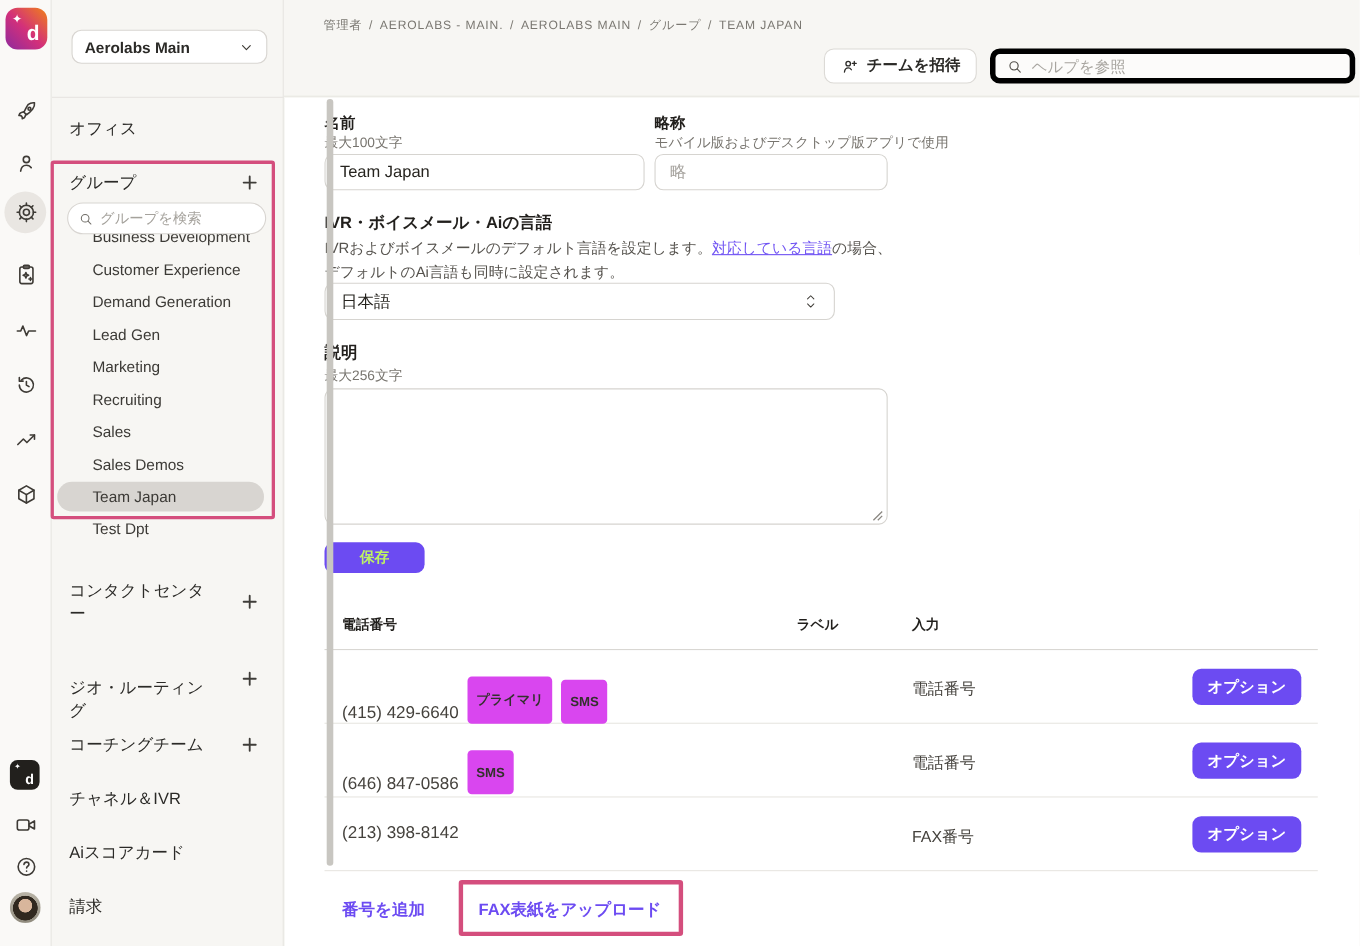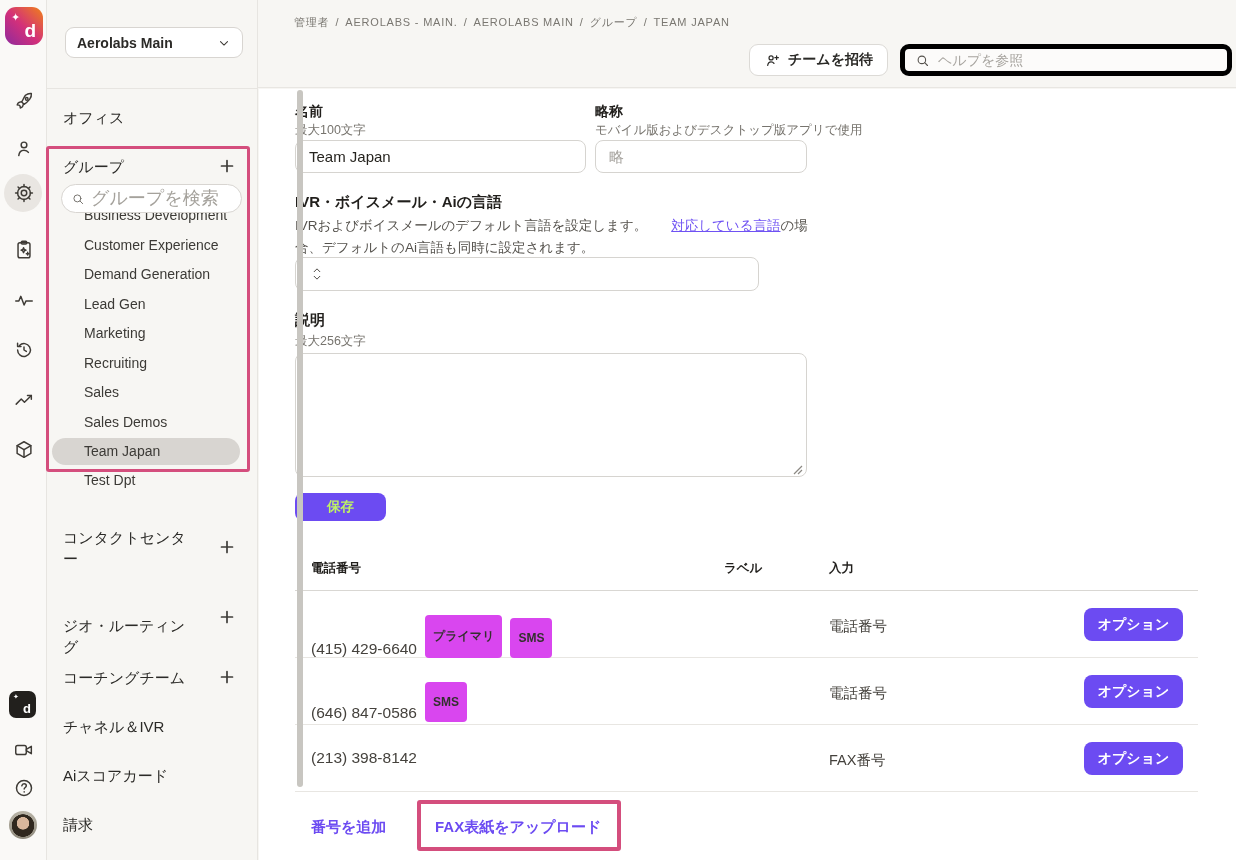--- a/index.html
+++ b/index.html
@@ -37,21 +37,21 @@
     border-radius:9px; display:flex; align-items:center; padding:0 11px; }
   .ws-btn .lbl { font-size:14px; font-weight:600; color:#2b2a27; flex:1; }
   .ws-btn svg { stroke:#3e3b36; fill:none; stroke-width:1.8; stroke-linecap:round; stroke-linejoin:round; }
   .sb-divider { position:absolute; left:0; top:88px; width:211px; border-top:1px solid #e7e5e1; }
   .sb-section { position:absolute; left:16px; font-size:15px; color:#2b2a27; line-height:21px; }
   .sb-plus { position:absolute; width:16px; height:16px; }
   .sb-plus svg { stroke:#3f3d39; stroke-width:1.7; stroke-linecap:round; }
   .grp-search { position:absolute; left:14px; top:184px; width:181px; height:29px; background:#fff; border:1px solid #d8d5d1;
     border-radius:15px; display:flex; align-items:center; padding:0 9px; }
   .grp-search svg { stroke:#6f6c66; fill:none; stroke-width:1.6; stroke-linecap:round; }
-  .grp-search input { border:none; outline:none; background:transparent; margin-left:6px; width:140px; font-size:18px;
+  .grp-search input { border:none; outline:none; background:transparent; margin-left:6px; width:140px; font-size:13px;
     font-family:inherit; color:#26241f; }
   .grp-search input::placeholder { color:#a5a29c; }
   .grp-list { position:absolute; left:0; top:213px; width:200px; height:284px; overflow:hidden; }
   .grp-item { height:29.5px; line-height:29.5px; font-size:14px; color:#3c3a36; padding-left:37px;
     white-space:nowrap; overflow:hidden; }
   .grp-item:first-child { margin-top:-12px; }
   .grp-item.selected { background:#d8d5d1; border-radius:14px; margin:1px 7px 1px 5px; padding-left:32px; height:27px; line-height:27px; }
 
   .sb-scrollbar { position:absolute; left:250px; top:90px; width:6px; height:697px; background:#c8c6c1; border-radius:3px; }
 
@@ -77,21 +77,21 @@
 
   
   #main { position:absolute; left:259px; top:89px; width:977px; height:771px; background:#fff; }
   .fld-label { position:absolute; font-size:14px; font-weight:bold; color:#211f1c; }
   .fld-hint { position:absolute; font-size:12.5px; color:#77746e; white-space:nowrap; }
   .text-input { position:absolute; height:33px; background:#fff; border:1px solid #d6d4d0; border-radius:8px;
     padding:0 13px; font-size:15px; font-family:inherit; color:#26241f; outline:none; }
   .text-input::placeholder { color:#a8a5a0; }
   .section-h { position:absolute; font-size:15px; font-weight:bold; color:#211f1c; }
   .lang-desc { position:absolute; left:36px; top:126px; width:518px; font-size:13.5px; line-height:21.5px; color:#55524d; }
-  .lang-desc a { color:#6f52f3; text-decoration:underline; cursor:pointer;margin-left:24px; }
+  .lang-desc a { color:#6f52f3; text-decoration:underline; cursor:pointer; }
   .select-box { position:absolute; left:36px; top:168px; width:464px; height:34px; background:#fff; border:1px solid #d6d4d0;
     border-radius:8px; display:flex; align-items:center; padding:0 14px; }
   .select-box .val { flex:1; font-size:15px; color:#26241f; }
   .select-box svg { stroke:#3e3b36; fill:none; stroke-width:1.6; stroke-linecap:round; stroke-linejoin:round; }
   .desc-area { position:absolute; left:36px; top:264px; width:512px; height:124px; background:#fff; border:1px solid #d6d4d0;
     border-radius:8px; resize:none; outline:none; font-family:inherit; font-size:14px; padding:8px 12px; }
   .resize-grip { position:absolute; left:532px; top:372px; width:12px; height:12px; pointer-events:none; }
   .resize-grip svg { stroke:#8c8983; stroke-width:1.2; }
   .save-btn { position:absolute; left:36px; top:404px; width:91px; height:28px; background:#6c4bf2; color:#bef264; border:none;
     border-radius:8px; font-size:13.5px; font-weight:bold; font-family:inherit; cursor:pointer; }
@@ -287,20 +287,21 @@
   <div class="fld-hint" style="left:36px; top:33px;">最大100文字</div>
   <input class="text-input" style="left: 36px; top: 51px; width: 291px;" value="Team Japan">
 
   <div class="fld-label" style="left:336px; top:14px;">略称</div>
   <div class="fld-hint" style="left:336px; top:33px;">モバイル版およびデスクトップ版アプリで使用</div>
   <input class="text-input" style="left: 336px; top: 51px; width: 212px;" placeholder="略">
 
   <div class="section-h" style="left:36px; top:104px;">IVR・ボイスメール・Aiの言語</div>
   <p class="lang-desc"><span>IVRおよびボイスメールのデフォルト言語を設定します。</span><a>対応している言語</a><span>の場合、デフォルトのAi言語も同時に設定されます。</span></p>
   <div class="select-box">
+    <span class="val">日本語</span>
     <svg width="14" height="16" viewBox="0 0 24 28">
         <path d="M7 10l5-5 5 5"></path>
         <path d="M7 18l5 5 5-5"></path>
       </svg>
   </div>
 
   <div class="section-h" style="left:36px; top:222px;">説明</div>
   <div class="fld-hint" style="left:36px; top:244px;">最大256文字</div>
   <textarea class="desc-area" style=""></textarea>
   <div class="resize-grip">

